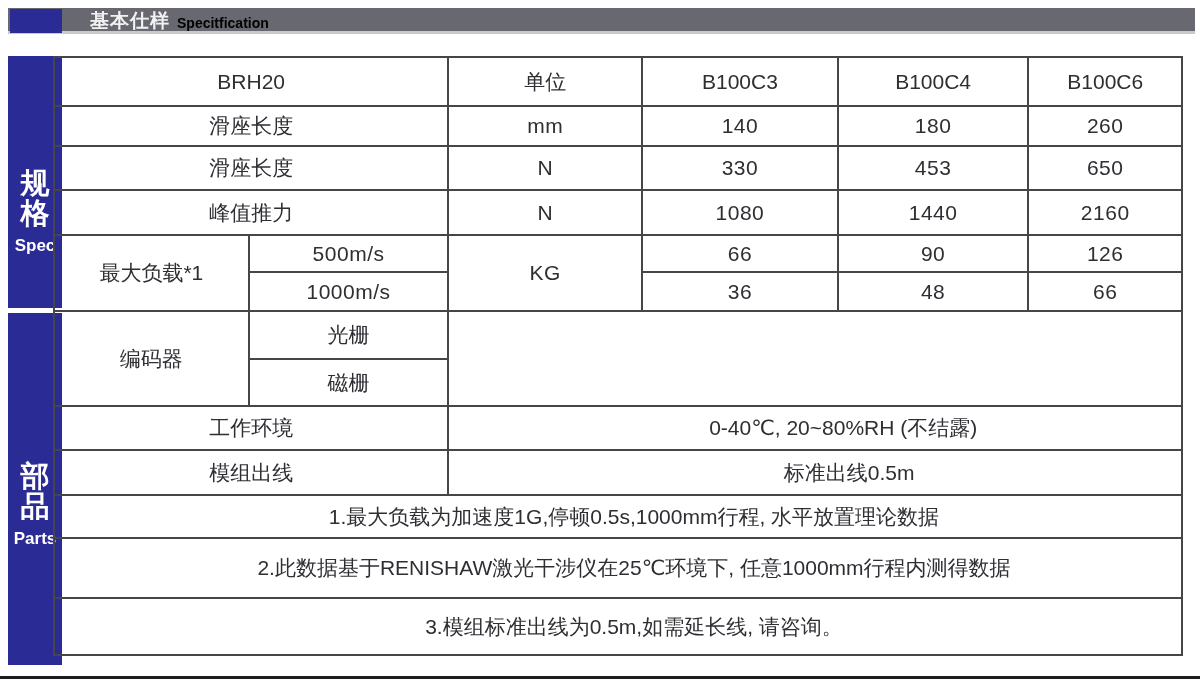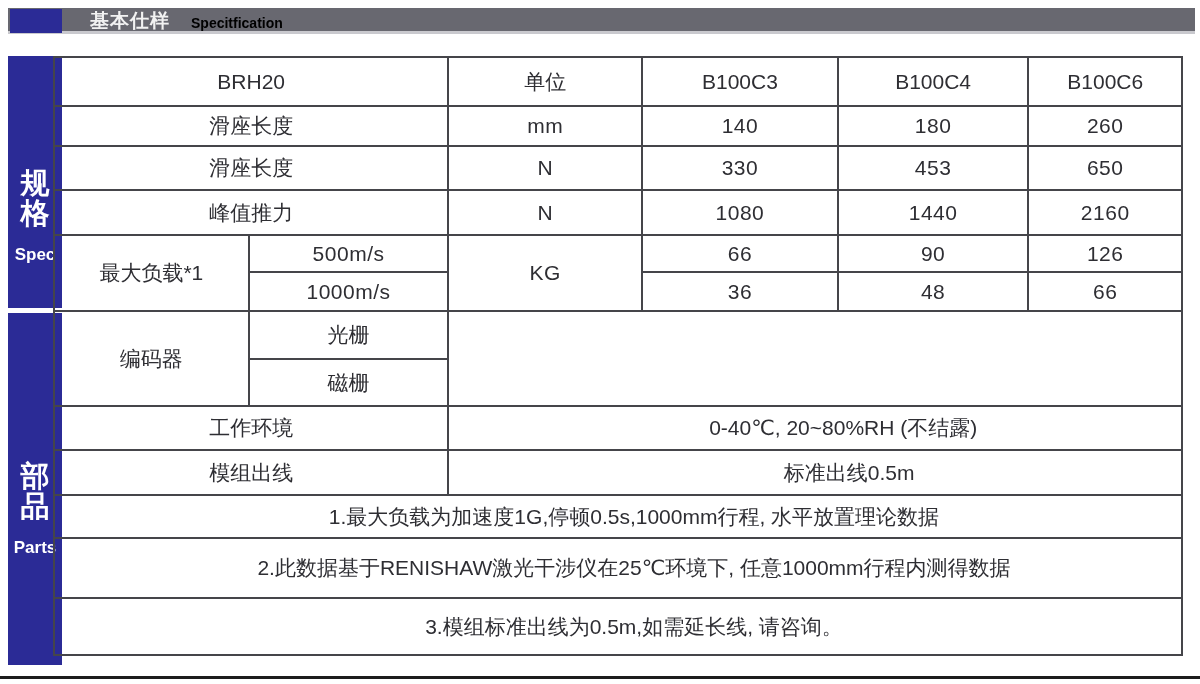--- a/index.html
+++ b/index.html
@@ -17,36 +17,36 @@
     background: #686870;
     border-bottom: 3px solid #c9c9ce;
     display: flex; align-items: center;
   }
   .top-bar .blue-chip {
     position: absolute; left: 2px; top: 1px; width: 52px; height: 24px;
     background: #2b2b96;
   }
   .top-bar .title-wrap {
     position: absolute; left: 82px; top: 0; height: 26px;
-    display: flex; align-items: center; gap: 21px;
+    display: flex; align-items: center; gap: 7px;
   }
   .title-cn { color: #f2f2f2; font-size: 19px; font-weight: bold; letter-spacing: 1px; }
   .title-en { color: #000000; font-size: 14px; font-weight: bold; padding-top: 3px; }
 
   
   .side-block {
     position: absolute; left: 8px; width: 54px;
     background: #2b2b96;
     display: flex; flex-direction: column; align-items: center;
     color: #ffffff;
   }
   .side-spec { top: 56px; height: 252px; padding-top: 112px; }
   .side-parts { top: 313px; height: 352px; padding-top: 148px; }
   .side-char { font-size: 29px; font-weight: bold; line-height: 1.05; }
-  .side-en { font-size: 17px; font-weight: bold; margin-top: 16px; }
+  .side-en { font-size: 17px; font-weight: bold; margin-top: 7px; }
 
   
   .bottom-rule {
     position: absolute; left: 0; top: 676px; width: 1200px; height: 3px;
     background: #1c1c1c;
   }
 
   
   table.spec {
     position: absolute; left: 53px; top: 56px; width: 1130px;

